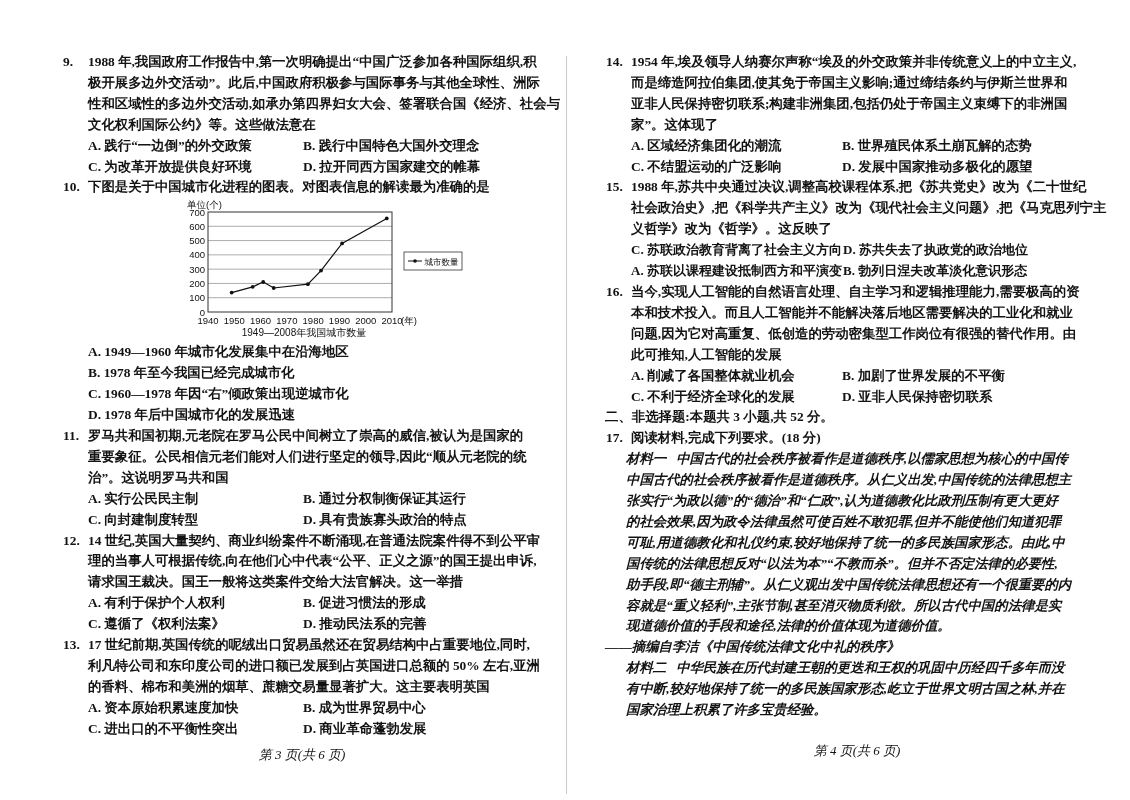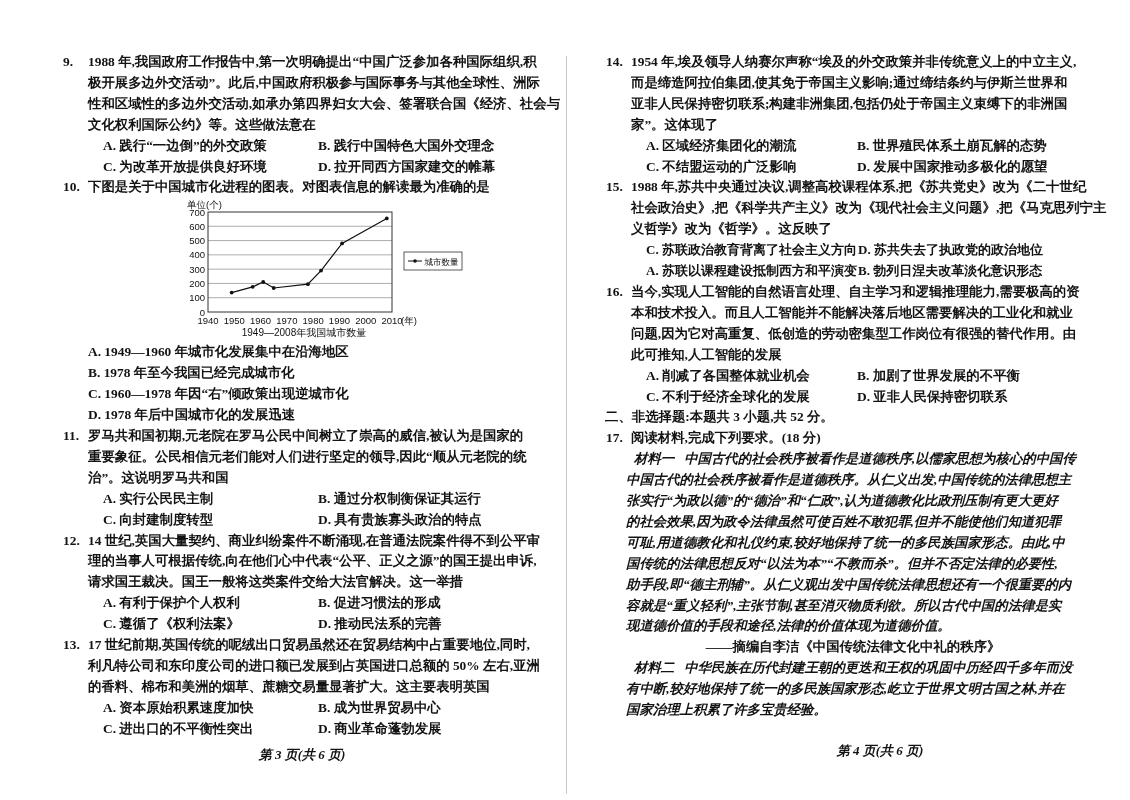--- a/index.html
+++ b/index.html
@@ -9,34 +9,34 @@
     font-family:"Liberation Serif","DejaVu Serif",serif;
   }
   .divider { position:absolute; left:566px; top:56px; width:1px; height:738px; background:#c9c9c9; }
   .col { position:absolute; top:52px; font-weight:bold; font-size:13.4px; }
   .col-left  { left:62px;  width:496px; line-height:20.9px; }
   .col-right { left:605px; width:500px; line-height:20.9px; }
   .q { position:relative; padding-left:26px; }
   .qnum { position:absolute; left:1px; top:0; }
   .qline, .opt-line { white-space:nowrap; }
   .opts { display:flex; white-space:nowrap; }
-  .opts .optA { width:215px; flex:none;margin-left:15px; }
+  .opts .optA { width:215px; flex:none; }
   .col-right .opts .optA { width:211px; }
   .opts.tight { font-size:13px; }
   .opts.tight .optA { width:212px; }
   .section-header { white-space:nowrap; }
   .material { padding-left:21px; font-style:italic; }
   .material .mline { white-space:nowrap; }
-  .mlabel { margin-right:10px;margin-left:8px; }
-  .attribution { text-align:center; padding-right:4px; white-space:nowrap; }
+  .mlabel { margin-right:10px; }
+  .attribution { text-align:left; padding-right:4px; font-style:italic; white-space:nowrap; }
   .chart-block { margin:0 0 4px 86px; font-weight:normal; height:140px; }
   svg text { font-family:"Liberation Sans","DejaVu Sans",sans-serif; font-weight:normal; fill:#111; }
-  .footer { position:absolute; font-style:italic; font-size:13px; white-space:nowrap; width:240px; text-align:center; font-weight:bold; }
+  .footer { position:absolute; font-style:italic; font-size:13px; white-space:nowrap; width:240px; text-align:center; font-weight:normal; }
   .footer-left  { left:182px; top:746px; }
-  .footer-right { left:760px; top:742px; }
+  .footer-right { left:737px; top:742px; }
 </style>
 </head>
 <body>
 
 <div class="divider"></div>
 
 <div class="col col-left">
 
   <div class="q">
     <span class="qnum">9.</span>

